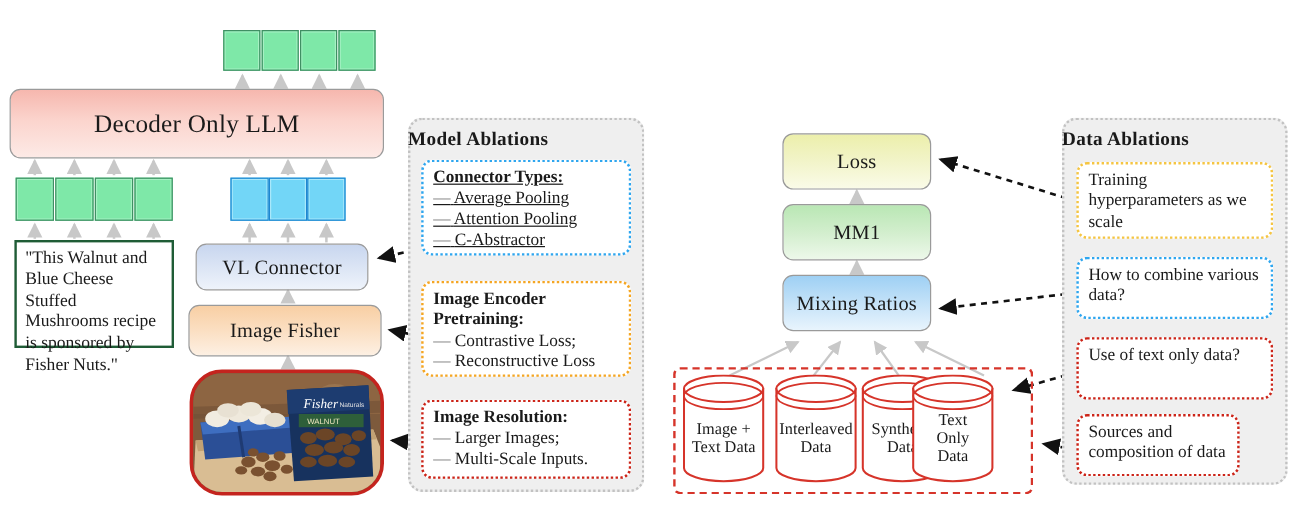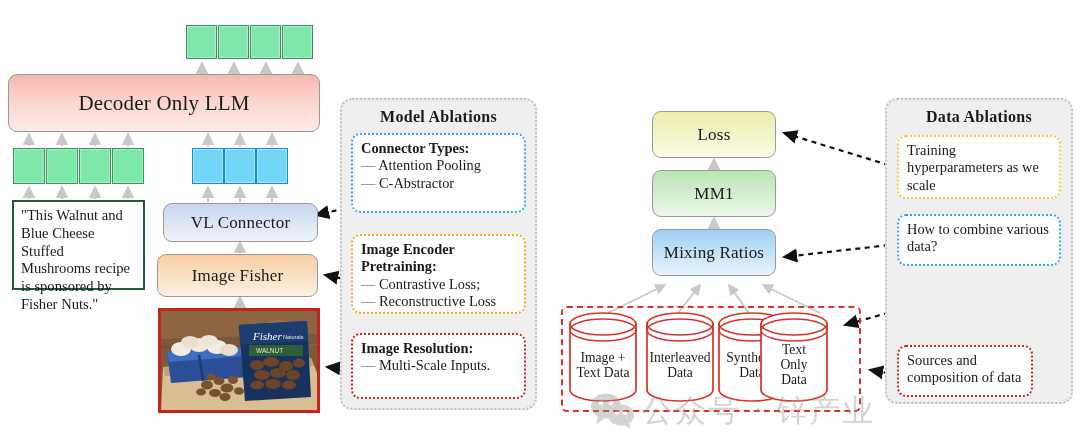--- a/index.html
+++ b/index.html
@@ -29,21 +29,21 @@
   
   .textbox{border:2px solid #1f5c36;background:#ffffff;padding:5px 7px 4px 7px;
            font-size:14.6px;line-height:1.22;}
 
   
   .photo{border:3px solid #c4241e;overflow:hidden;background:#8a6340;}
   .photo svg{display:block;}
 
   
   .panel{border:2.2px dotted #c2c2c2;border-radius:12px;background:#efefef;}
-  .panel-title{position:absolute;width:100%;text-align:center;font-weight:bold;
+  .panel-title{position:absolute;width:100%;font-weight:bold;
                font-size:16px;letter-spacing:.3px;}
 
   .card{position:absolute;box-sizing:border-box;background:#ffffff;border-radius:9px;
         padding:5px 8px;font-size:14.4px;line-height:1.2;}
   .card b{font-weight:bold;}
   .card .dash{color:#7a7a7a;}
   .c-blue{border:2.4px dotted #2ea6ef;}
   .c-orange{border:2.4px dotted #f5a623;}
   .c-red{border:2.4px dotted #cc2418;}
 
@@ -144,29 +144,29 @@
   <div class="abs tok" style="left:112px;top:148px;width:32px;height:36px;"></div>
 
   <div class="abs tok blue" style="left:192px;top:148px;width:32px;height:36px;"></div>
   <div class="abs tok blue" style="left:224px;top:148px;width:32px;height:36px;"></div>
   <div class="abs tok blue" style="left:256px;top:148px;width:32px;height:36px;"></div>
 
   <div class="abs textbox" style="left:12px;top:200px;width:133px;height:90px;">
     <span>"This Walnut and Blue Cheese Stuffed Mushrooms recipe is sponsored by Fisher Nuts."</span>
   </div>
 
-  <div class="abs node n-vl small" style="left:163px;top:203px;width:155px;height:39px;">
+  <div class="abs node n-vl small" style="left:163px;top:203px;width:144px;height:39px;">
     <span>VL Connector</span>
   </div>
 
   <div class="abs node n-ie small" style="left:157px;top:254px;width:161px;height:43px;">
     <span>Image Fisher</span>
   </div>
 
-  <div class="abs photo" style="left:158px;top:308px;width:162px;height:105px;">
+  <div class="abs photo" style="left:158px;top:308px;width:162px;height:105px;border-radius:27px;">
     <svg width="156" height="99" viewBox="0 0 156 99">
       <rect x="0" y="0" width="156" height="99" fill="#7d5a3c"></rect>
       <rect x="0" y="0" width="156" height="34" fill="#8d6542"></rect>
       <path d="M0,28 L156,23 L156,33 L0,38 Z" fill="#6f4f34" opacity=".55"></path>
       <ellipse cx="118" cy="16" rx="13" ry="7" fill="#a8845c" opacity=".5"></ellipse>
 
       <path d="M2,56 L150,47 L156,62 L156,99 L0,99 Z" fill="#d9bd93"></path>
       <path d="M2,56 L150,47 L153,55 L4,65 Z" fill="#c2a274"></path>
 
       <path d="M6,41 L84,36 L88,66 L10,72 Z" fill="#2b4f96"></path>
@@ -209,34 +209,36 @@
         <ellipse cx="64" cy="86" rx="5.5" ry="4"></ellipse>
           <ellipse cx="78" cy="80" rx="5" ry="3.8"></ellipse>
         <ellipse cx="50" cy="66" rx="4.5" ry="3.4"></ellipse>
       </g>
     </svg>
   </div>
 
   <div class="abs panel" style="left:340px;top:98px;width:197px;height:312px;"></div>
   <div class="panel-title" style="left:340px;top:108px;width:197px;">Model Ablations</div>
 
-  <div class="card c-blue" style="left:351px;top:133px;width:175px;height:80px;">
+  <div class="card c-blue" style="left:351px;top:133px;width:175px;height:80px;text-decoration:underline;">
     <div><b>Connector Types:</b></div>
+    <div><span class="dash">—</span> <span>Average Pooling</span></div>
     <div><span class="dash">—</span> <span>Attention Pooling</span></div>
     <div><span class="dash">—</span> <span>C-Abstractor</span></div>
   </div>
 
   <div class="card c-orange" style="left:351px;top:234px;width:175px;height:80px;">
     <div><b>Image Encoder Pretraining:</b></div>
     <div><span class="dash">—</span> <span>Contrastive Loss;</span></div>
     <div><span class="dash">—</span> <span>Reconstructive Loss</span></div>
   </div>
 
   <div class="card c-red" style="left:351px;top:333px;width:175px;height:66px;">
     <div><b>Image Resolution:</b></div>
+    <div><span class="dash">—</span> <span>Larger Images;</span></div>
     <div><span class="dash">—</span> <span>Multi-Scale Inputs.</span></div>
   </div>
 
   <div class="abs node n-loss small" style="left:652px;top:111px;width:124px;height:47px;">
     <span>Loss</span>
   </div>
   <div class="abs node n-mm1 small" style="left:652px;top:170px;width:124px;height:47px;">
     <span>MM1</span>
   </div>
   <div class="abs node n-mix small" style="left:652px;top:229px;width:124px;height:47px;">
@@ -298,32 +300,22 @@
   <div class="panel-title" style="left:885px;top:108px;width:188px;">Data Ablations</div>
 
   <div class="card c-orange" style="left:897px;top:135px;width:164px;height:64px;border-color:#f5c542;">
     <span>Training hyperparameters as we scale</span>
   </div>
 
   <div class="card c-blue" style="left:897px;top:214px;width:164px;height:52px;">
     <span>How to combine various data?</span>
   </div>
 
+  <div class="card c-red" style="left:897px;top:281px;width:164px;height:52px;">
+    <span>Use of text only data?</span>
+  </div>
 
   <div class="card c-red" style="left:897px;top:345px;width:136px;height:52px;">
     <span>Sources and composition of data</span>
   </div>
 
-  <div id="wm">
-    <svg width="46" height="38" viewBox="0 0 46 38">
-      <ellipse cx="16" cy="14" rx="15" ry="12.5" fill="#8d8d8d"></ellipse>
-      <path d="M8,24 L6,32 L14,27 Z" fill="#8d8d8d"></path>
-      <circle cx="11" cy="11" r="2.2" fill="#ffffff"></circle>
-      <circle cx="21" cy="11" r="2.2" fill="#ffffff"></circle>
-      <ellipse cx="31" cy="23" rx="13" ry="10.5" fill="#8d8d8d"></ellipse>
-      <path d="M39,31 L41,37 L34,33 Z" fill="#8d8d8d"></path>
-      <circle cx="27" cy="21" r="1.9" fill="#ffffff"></circle>
-      <circle cx="35" cy="21" r="1.9" fill="#ffffff"></circle>
-    </svg>
-    <span>公众号 · 锌产业</span>
-  </div>
 
 </div>
 
 </body></html>

